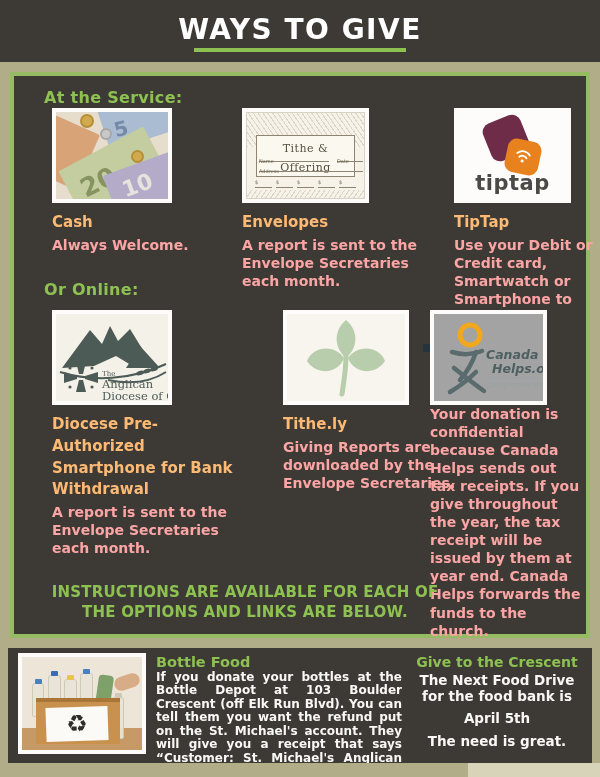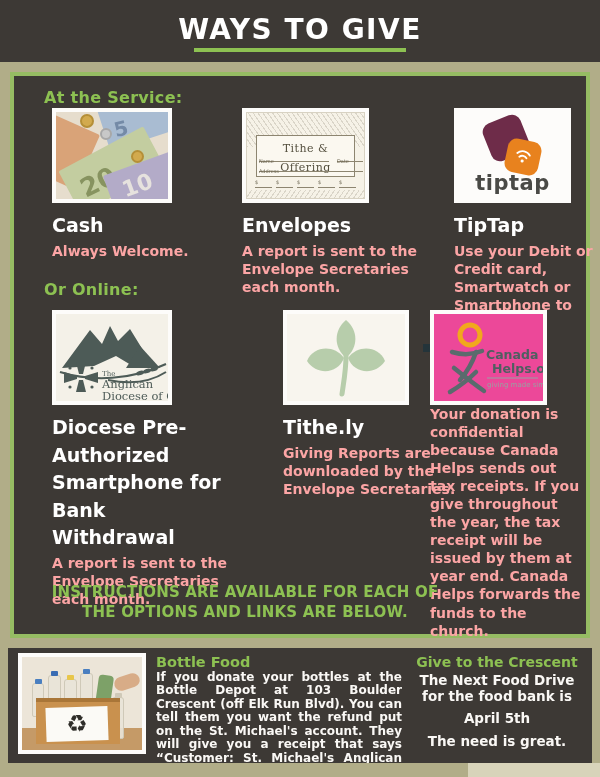--- a/index.html
+++ b/index.html
@@ -24,21 +24,21 @@
   .r1c3 { left:440px; top:32px; width:152px; }
   .r2c1 { left:38px; top:234px; width:182px; }
   .r2c2 { left:228px; top:234px; width:178px;margin-left:41px; }
   .r2c3 { left:416px; top:234px; width:156px; }
 
   .photo-frame { background:#fdfcfa; padding:4px; height:95px; }
   .pf-cash { width:120px; } .pf-env { width:127px; } .pf-tiptap { width:117px; }
   .pf-diocese { width:120px; } .pf-tithely { width:126px; } .pf-ch { width:117px; }
   .photo { position:relative; width:100%; height:100%; overflow:hidden; }
 
-  .card-title { margin:9px 0 2px; color:#ffffff; font-size:19px; font-weight:bold; line-height:1.45; }
+  .card-title { margin:9px 0 2px; color:#fdba74; font-size:15px; font-weight:bold; line-height:1.45; }
   .card-desc { margin:0; color:#fca5a5; font-size:14px; font-weight:600; line-height:1.29; }
 
   .instructions { position:absolute; left:30px; top:506px; width:402px; text-align:center; color:#8dc152; font-size:15px; font-weight:bold; line-height:1.35; letter-spacing:.2px; }
 
   
   .cash-art { background:#e6ddcd; }
   .bill { position:absolute; border-radius:2px; }
   .bill span { display:block; font-weight:bold; opacity:.85; }
   .bill-orange { left:-18px; top:10px; width:52px; height:60px; background:#d9a378; transform:rotate(24deg); }
   .bill-five { right:-12px; top:-14px; width:78px; height:42px; background:#a9bcd2; transform:rotate(-18deg); }
@@ -78,21 +78,21 @@
 
   
   .diocese-art { background:#f4f1e8; }
   .diocese-art svg { position:absolute; left:0; top:0; }
 
   
   .tithely-art { background:#f8f5ee; }
   .cursor-artifact { position:absolute; width:7px; height:8px; background:#24343a; }
 
   
-  .ch-art { background:#ec4899; }
+  .ch-art { background:#a3a3a3;font-style:italic; }
 
   
   .footer-box { position:absolute; left:8px; top:648px; width:584px; height:115px; background:#3d3935; display:flex; padding:5px 10px; gap:10px; overflow:hidden; }
   .pf-bottle { width:128px; height:101px; flex:none; }
   .bottle-text { flex:1; min-width:0; padding-top:1px; }
   .bottle-title { margin:0 0 1px; color:#8dc152; font-size:14.5px; font-weight:bold; }
   .bottle-body { margin:0; color:#faf8f5; font-size:12px; font-weight:600; line-height:1.12; text-align:justify; }
   .community { width:170px; flex:none; text-align:center; padding-top:1px; }
   .community-title { margin:0 0 2px; color:#8dc152; font-size:14px; font-weight:bold; }
   .community p { margin:0 0 6px; color:#faf8f5; font-size:13.5px; font-weight:600; line-height:1.2; }

